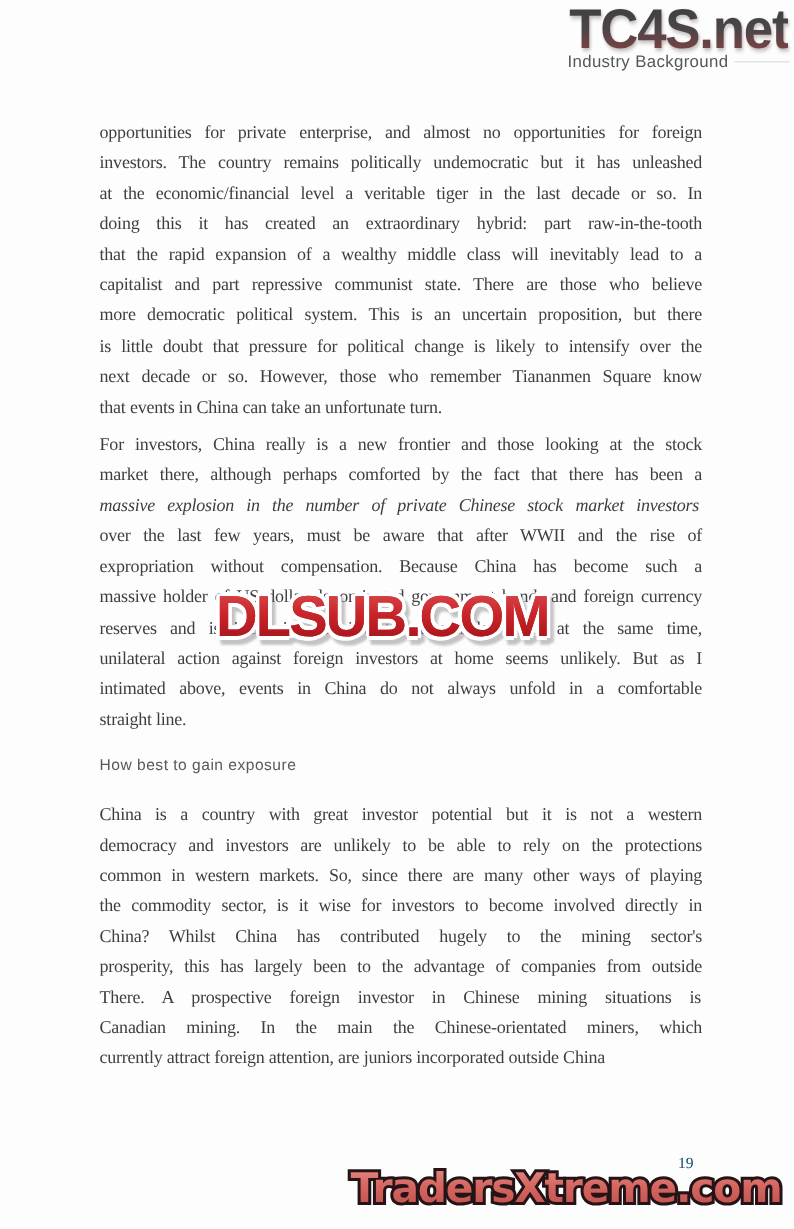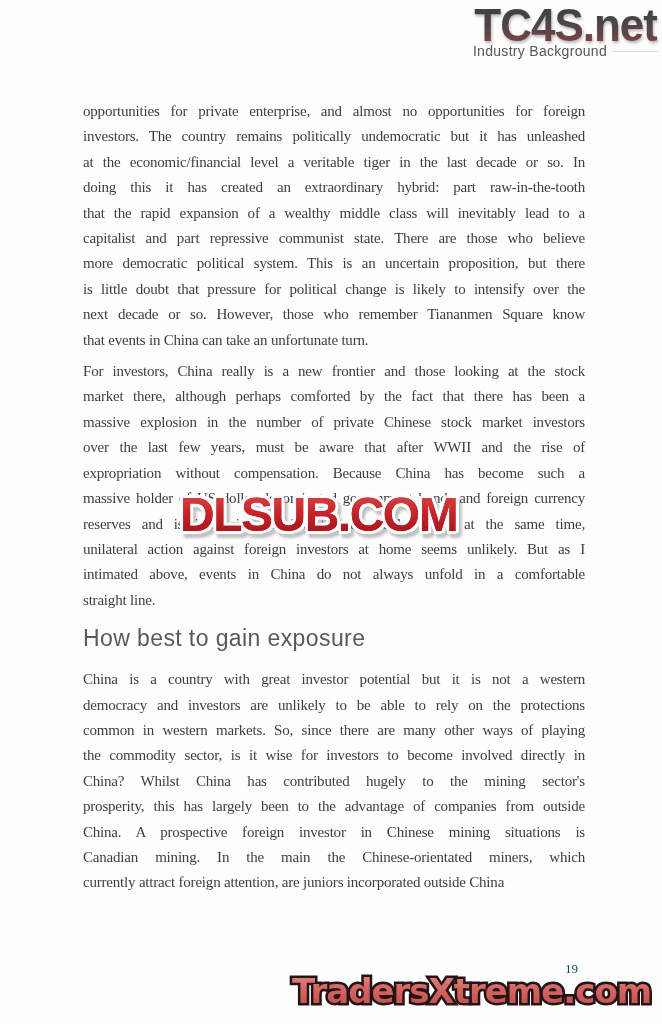--- a/index.html
+++ b/index.html
@@ -61,21 +61,21 @@
   }
   .para { margin: 0 16px 6px 0; }
   .para .line {
     line-height: 25.4px;
     white-space: nowrap;
   }
   .section-heading {
     margin: 14px 0 18px 0;
     font-family: "Liberation Sans", sans-serif;
     font-weight: normal;
-    font-size: 23px;
+    font-size: 13px;
     line-height: 22px;
     letter-spacing: 0.4px;
     color: #58595b;
   }
 
   
   .watermark {
     position: absolute;
     left: 180px;
     top: 490px;
@@ -156,38 +156,38 @@
         <div class="line" style="word-spacing: 5.53px;">that the rapid expansion of a wealthy middle class will inevitably lead to a</div>
         <div class="line" style="word-spacing: 6.78px;">capitalist and part repressive communist state. There are those who believe</div>
         <div class="line" style="word-spacing: 6.03px;">more democratic political system. This is an uncertain proposition, but there</div>
         <div class="line" style="word-spacing: 4.85px;">is little doubt that pressure for political change is likely to intensify over the</div>
         <div class="line" style="word-spacing: 6.3px;">next decade or so. However, those who remember Tiananmen Square know</div>
         <div class="line">that events in China can take an unfortunate turn.</div>
       </div>
     <div class="para">
         <div class="line" style="word-spacing: 5.63px;">For investors, China really is a new frontier and those looking at the stock</div>
         <div class="line" style="word-spacing: 6.03px;">market there, although perhaps comforted by the fact that there has been a</div>
-        <div class="line" style="word-spacing: 6.67px;">massive explosion in the number of private Chinese stock market investors</div>
+        <div class="line" style="word-spacing: 6.67px; font-style: italic;">massive explosion in the number of private Chinese stock market investors</div>
         <div class="line" style="word-spacing: 7.04px;">over the last few years, must be aware that after WWII and the rise of</div>
         <div class="line" style="word-spacing: 10.64px;">expropriation without compensation. Because China has become such a</div>
         <div class="line" style="word-spacing: 2.42px;">massive holder of US dollar denominated government bonds and foreign currency</div>
         <div class="line" style="word-spacing: 7.58px;">reserves and is increasing its investment outside China at the same time,</div>
         <div class="line" style="word-spacing: 6.43px;">unilateral action against foreign investors at home seems unlikely. But as I</div>
         <div class="line" style="word-spacing: 7.9px;">intimated above, events in China do not always unfold in a comfortable</div>
         <div class="line">straight line.</div>
       </div>
     <h2 class="section-heading">How best to gain exposure</h2>
     <div class="para">
         <div class="line" style="word-spacing: 7.84px;">China is a country with great investor potential but it is not a western</div>
         <div class="line" style="word-spacing: 6.41px;">democracy and investors are unlikely to be able to rely on the protections</div>
         <div class="line" style="word-spacing: 4.87px;">common in western markets. So, since there are many other ways of playing</div>
         <div class="line" style="word-spacing: 5.08px;">the commodity sector, is it wise for investors to become involved directly in</div>
         <div class="line" style="word-spacing: 13.02px;">China? Whilst China has contributed hugely to the mining sector's</div>
         <div class="line" style="word-spacing: 5.55px;">prosperity, this has largely been to the advantage of companies from outside</div>
-        <div class="line" style="word-spacing: 11.39px;">China. A prospective foreign investor in Chinese mining situations is</div>
+        <div class="line" style="word-spacing: 11.39px;">There. A prospective foreign investor in Chinese mining situations is</div>
         <div class="line" style="word-spacing: 13.55px;">Canadian mining. In the main the Chinese-orientated miners, which</div>
         <div class="line">currently attract foreign attention, are juniors incorporated outside China</div>
       </div>
   </div>
 
   <div class="watermark" data-text="DLSUB.COM">DLSUB.COM</div>
 
   <div class="page-number">19</div>
 
   <div class="footer-logo" data-text="TradersXtreme.com">TradersXtreme.com</div>

